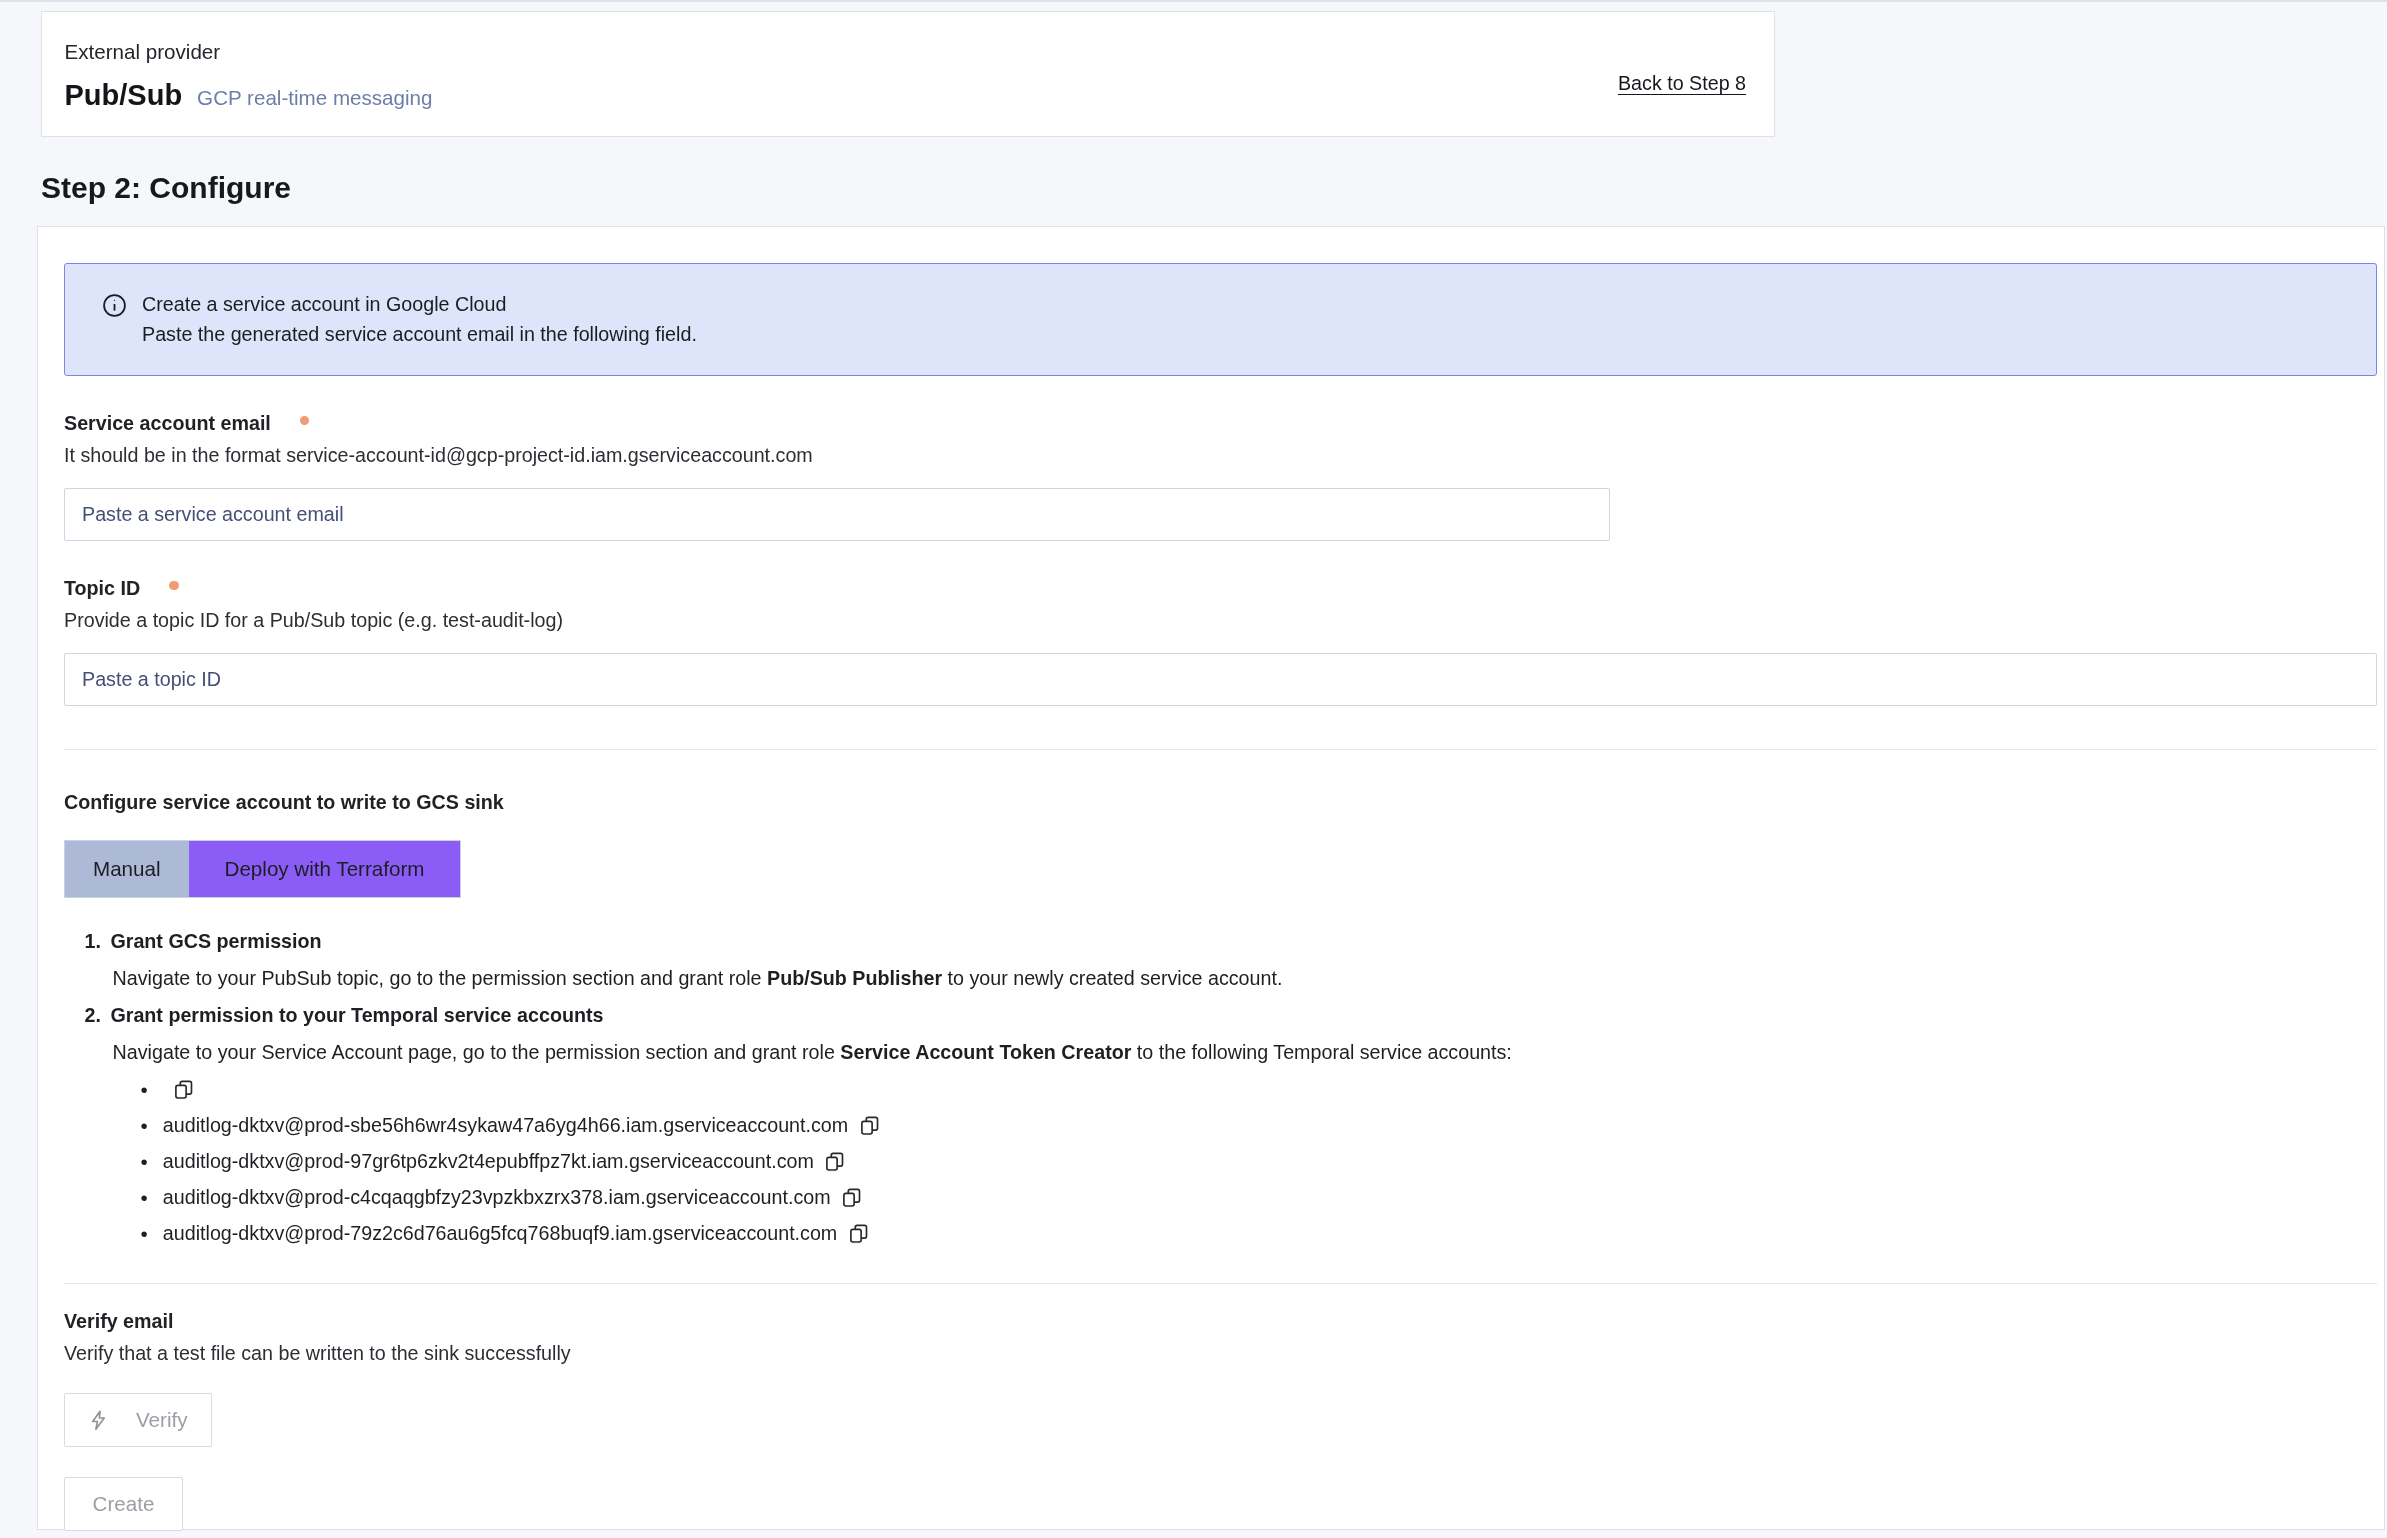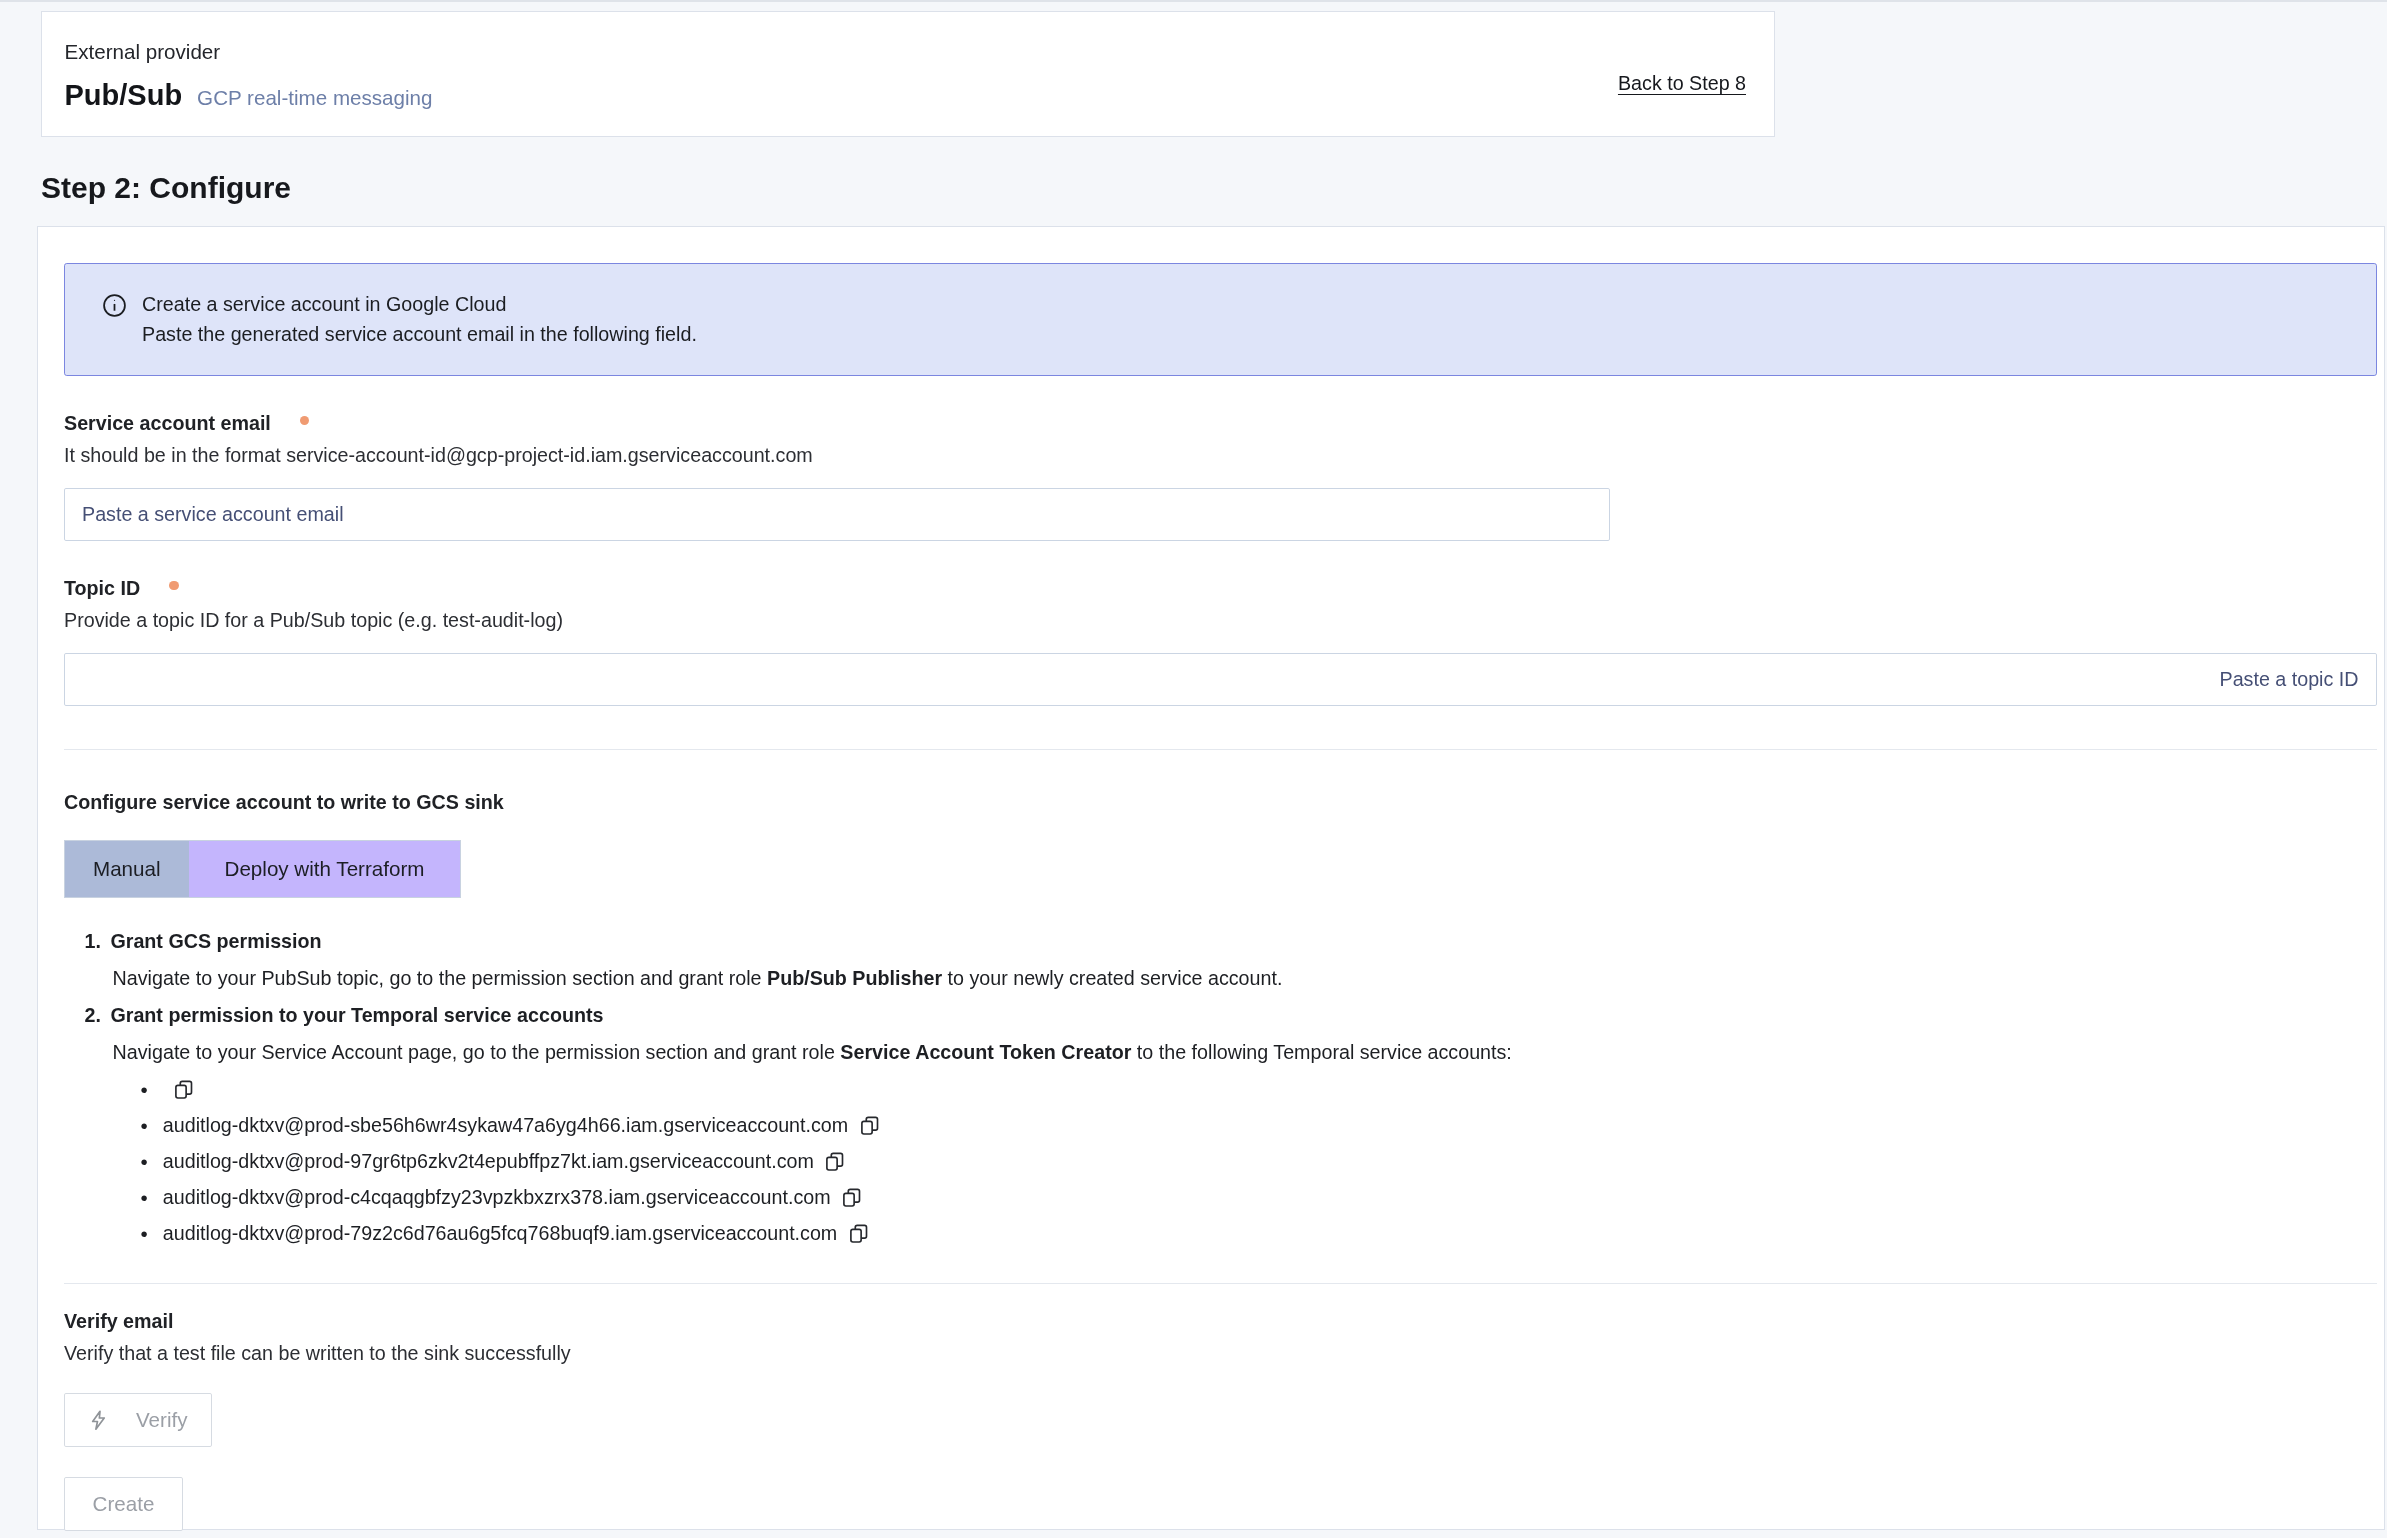--- a/index.html
+++ b/index.html
@@ -69,32 +69,32 @@
   .field-helper { margin-top: 9.4px; font-size: 19.7px; color: #2c2e33; }
   .text-input {
     display: block; margin-top: 20.6px; height: 53px;
     border: 0.9px solid #cbd5e3; border-radius: 1.9px;
     font-family: "Liberation Sans", sans-serif;
     font-size: 19.7px; color: #454f75; padding: 0 17px;
     background: #ffffff; outline: none;
   }
   .text-input::placeholder { color: #454f75; opacity: 1; }
   .input-email { width: 1546px; }
-  .input-topic { width: 100%; text-align: right; }
+  .input-topic { width: 100%; }
   .divider { margin-top: 43px; border: none; border-top: 0.9px solid #e4e8ee; width: 100%; }
   
   .gcs-heading { margin-top: 41px; font-size: 19.7px; font-weight: bold; color: #202226; }
   .tabs {
     margin-top: 26px; display: inline-flex;
     border: 0.9px solid #c8d2e0; background: #ffffff;
   }
   .tab {
     height: 56px; display: flex; align-items: center;
     font-family: "Liberation Sans", sans-serif;
-    font-size: 20.6px; color: #1c1e24; background: #c4b5fd;
+    font-size: 20.6px; color: #1c1e24; background: #8b5cf6;
     border: none; cursor: pointer; padding: 0 28px;
   }
   .tab.selected { background: #acbad8; }
   .tab.unselected { padding: 0 36px; }
   
   .steps { margin-top: 32px; padding-left: 20.6px; }
   .step-title { font-size: 19.7px; font-weight: bold; color: #1d1f23; display: flex; gap: 9.4px; }
   .step-body { font-size: 19.7px; color: #1d1f23; margin-top: 13px; margin-left: 28px; line-height: 25px; }
   .step + .step { margin-top: 13px; }
   .email-list { list-style: none; margin: 13px 0 0 56px; }

